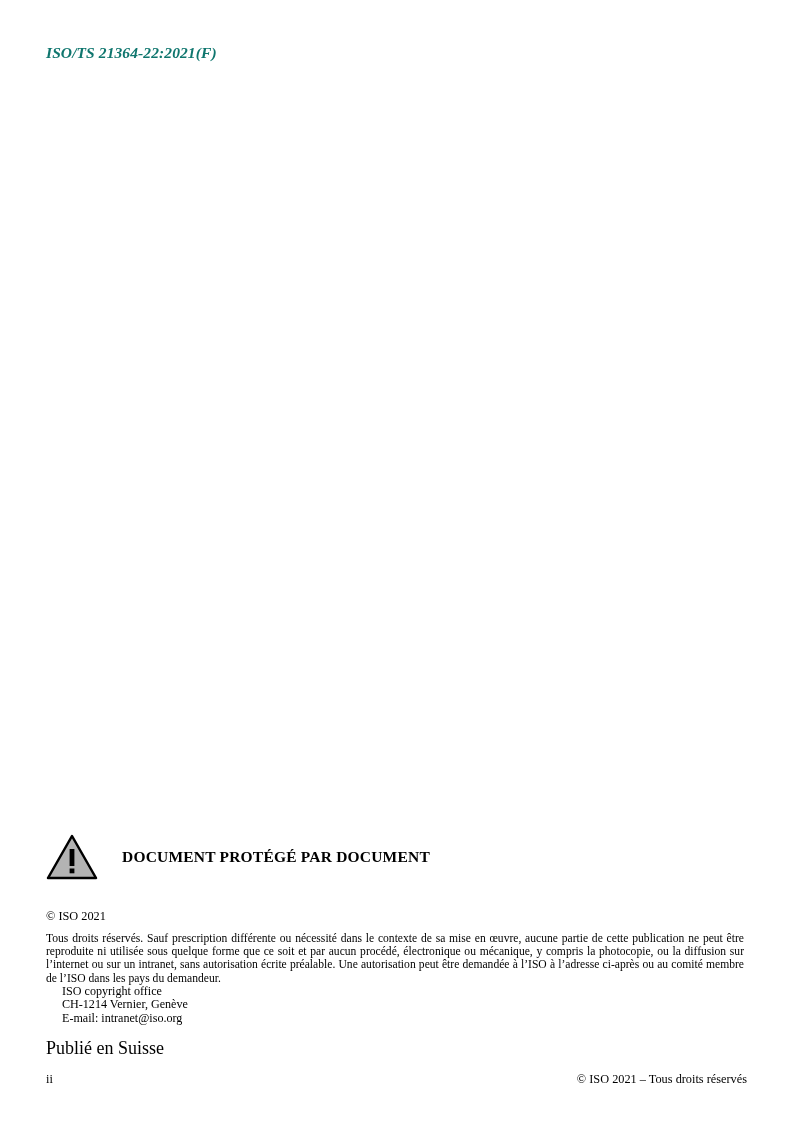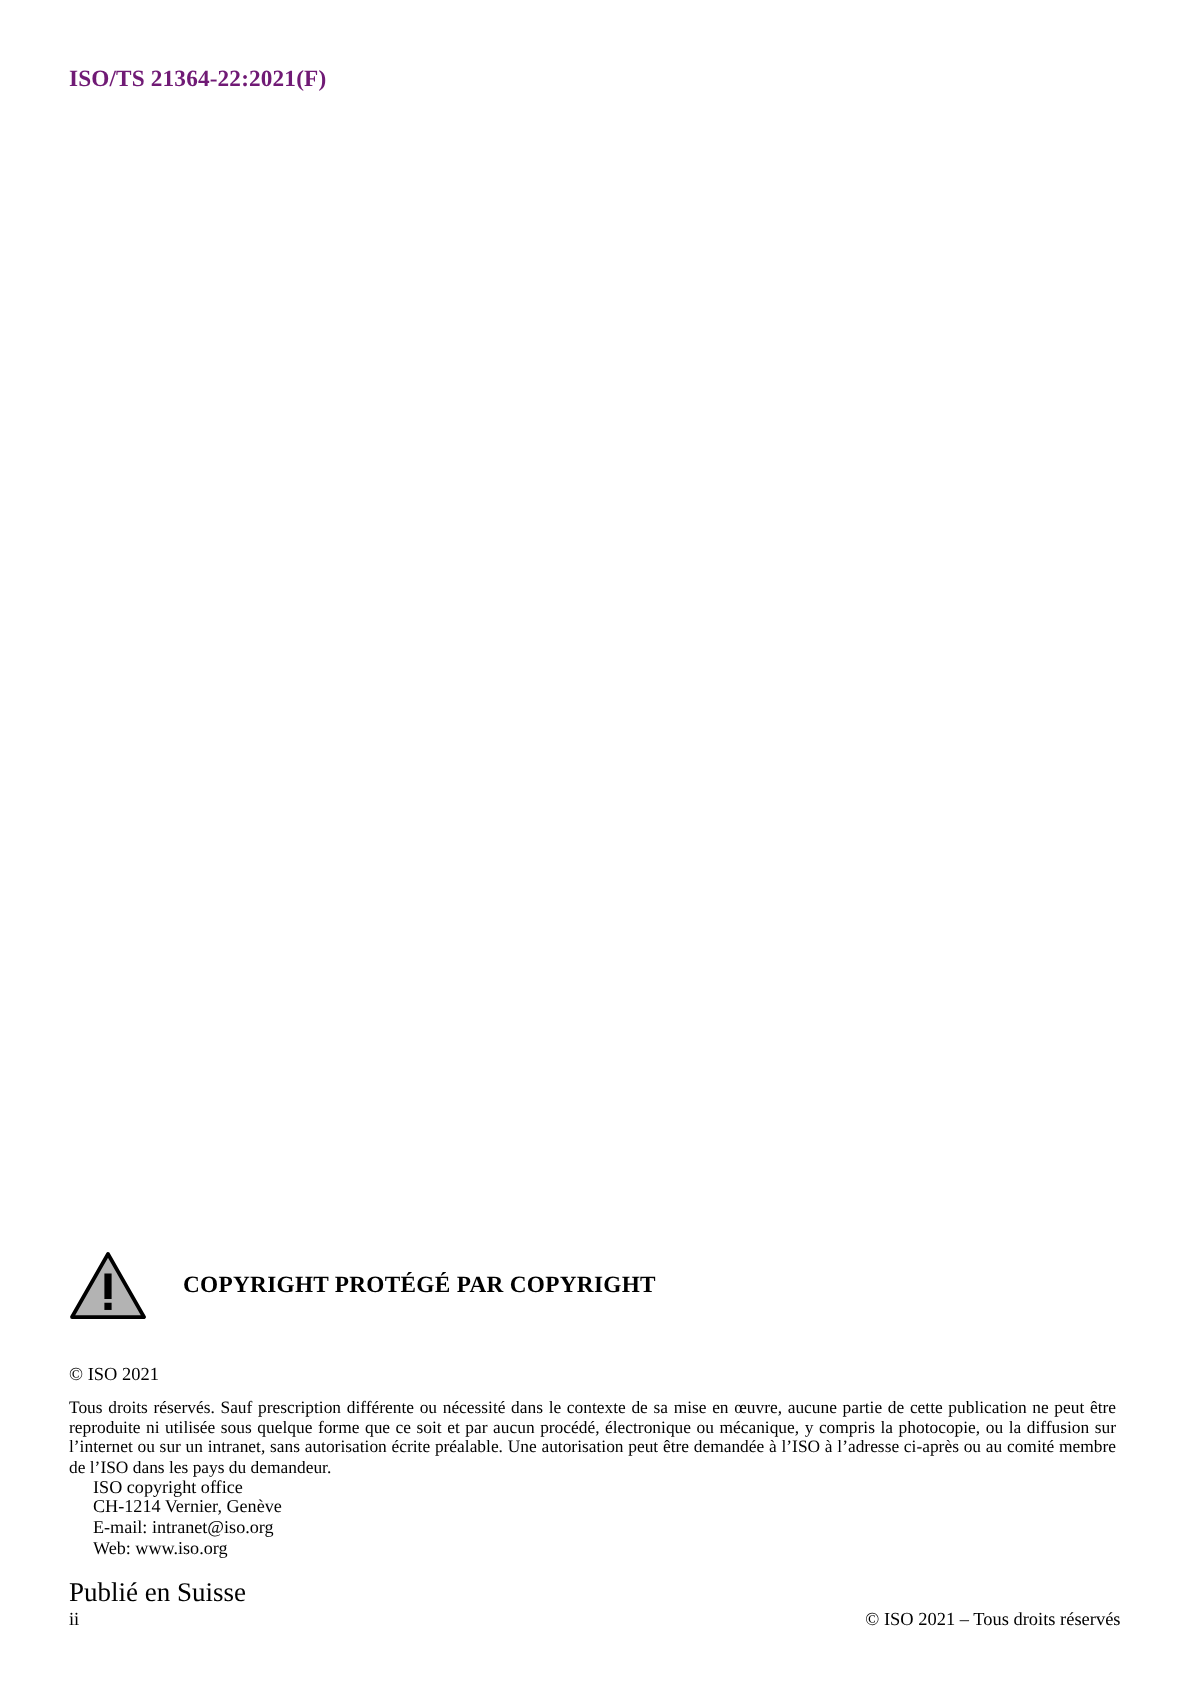--- a/index.html
+++ b/index.html
@@ -17,21 +17,22 @@
     overflow: hidden;
   }
   .doc-header {
     position: absolute;
     top: 44px;
     left: 46px;
     font-family: "Liberation Serif", serif;
     font-weight: bold;
     font-size: 15.5px;
     letter-spacing: 0.1px;
-    color: #701a75;
+    color: #0f766e;
+    font-style: italic;
   }
   .copyright-block {
     position: absolute;
     left: 46px;
     top: 833px;
     width: 700px;
   }
   .copyright-heading-row {
     display: flex;
     align-items: center;
@@ -105,32 +106,31 @@
   <div class="copyright-block">
 
     <div class="copyright-heading-row">
       <span class="warning-icon">
         <svg width="52" height="46" viewBox="0 0 52 46" xmlns="http://www.w3.org/2000/svg">
           <polygon points="26,2 50,44 2,44" fill="#b3b3b3" stroke="#000000" stroke-width="2.5" stroke-linejoin="round"></polygon>
           <rect x="23.6" y="15" width="4.8" height="17" fill="#000000"></rect>
           <rect x="23.6" y="34.5" width="4.8" height="4.8" fill="#000000"></rect>
         </svg>
       </span>
-      <span class="copyright-title">COPYRIGHT PROTÉGÉ PAR COPYRIGHT</span>
+      <span class="copyright-title">DOCUMENT PROTÉGÉ PAR DOCUMENT</span>
     </div>
 
     <div class="copyright-line">©  ISO 2021</div>
 
     <div class="copyright-para">Tous droits réservés. Sauf prescription différente ou nécessité dans le contexte de sa mise en œuvre, aucune partie de cette publication ne peut être reproduite ni utilisée sous quelque forme que ce soit et par aucun procédé, électronique ou mécanique, y compris la photocopie, ou la diffusion sur l’internet ou sur un intranet, sans autorisation écrite préalable. Une autorisation peut être demandée à l’ISO à l’adresse ci-après ou au comité membre de l’ISO dans les pays du demandeur.</div>
 
     <div class="address-block">
       <div>ISO copyright office</div>
       <div>CH-1214 Vernier, Genève</div>
       <div>E-mail: intranet@iso.org</div>
-      <div>Web: www.iso.org</div>
     </div>
 
     <div class="published-line">Publié en Suisse</div>
 
   </div>
 
   <div class="footer">
     <span>ii</span>
     <span class="footer-right">© ISO 2021 – Tous droits réservés</span>
   </div>

